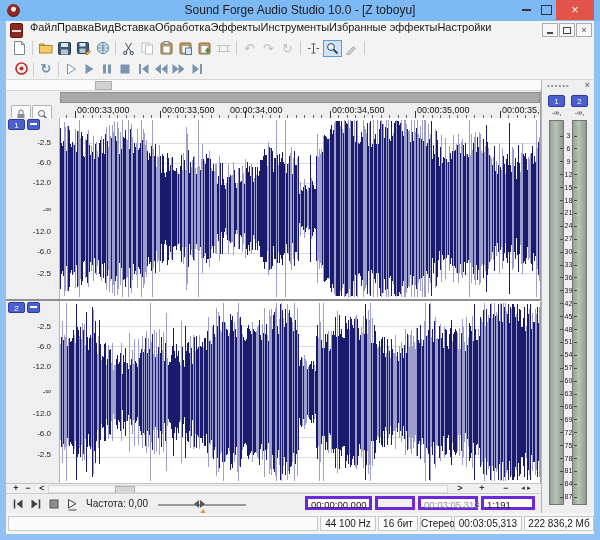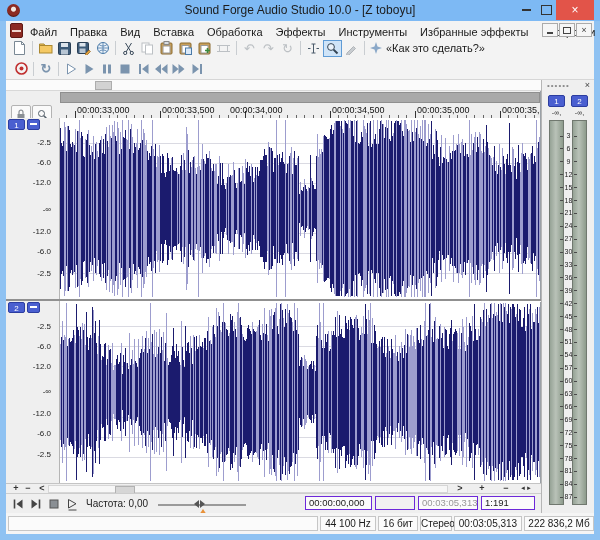--- a/index.html
+++ b/index.html
@@ -9,21 +9,21 @@
   #title{position:absolute;left:0;top:0;width:600px;text-align:center;font-size:12px;line-height:21px;color:#1c1c1c}
   .app-ico{position:absolute;left:7px;top:4px;width:13px;height:13px;border-radius:50%;background:radial-gradient(circle at 50% 40%, #f3e9e2 0 2px, #8c2a22 3px 6px, #5e1813 7px)}
   .cap-btn{position:absolute;top:0;height:20px;display:flex;align-items:center;justify-content:center;cursor:default}
   .g-min{width:9px;height:2px;background:#333}
   .g-max{width:9px;height:8px;border:1px solid #333}
   #btn-close{background:#e25449;color:#fff;font-size:12px;line-height:20px;text-align:center}
   
   #menubar{position:absolute;left:6px;top:21px;width:588px;height:17px;background:#f3f3f3;border-bottom:1px solid #dedede;font-size:11px}
   .m-ico{position:absolute;left:4px;top:2px;width:11px;height:13px;background:#8c2a22;border-radius:2px;border:1px solid #5e1813}
   .m-ico i{display:block;margin:6px 1px 0 1px;height:2px;background:#f0d8d0}
-  #menu-items{position:absolute;left:24px;top:0;height:17px;display:flex;align-items:flex-end;gap:13px;white-space:nowrap}
+  #menu-items{position:absolute;left:24px;top:0;height:17px;display:flex;align-items:flex-start;gap:0;white-space:nowrap}
   .menu-item{cursor:default}
   .mdi{position:absolute;right:2px;top:2px;display:flex;gap:1px}
   .mdi-btn{width:14px;height:12px;background:#f6f6f6;border:1px solid #ababab;display:flex;align-items:center;justify-content:center}
   .mdi-min{width:6px;height:2px;background:#444;margin-top:5px}
   .mdi-rst{width:6px;height:5px;border:1px solid #444}
   .mdi-cls{font-size:9px;line-height:9px;color:#444}
   
   #toolbar{position:absolute;left:6px;top:38px;width:588px;height:20px;background:#f3f3f3;display:flex;align-items:center;padding-left:4px;box-sizing:border-box}
   #transport{position:absolute;left:6px;top:58px;width:588px;height:22px;background:#f3f3f3;border-bottom:1px solid #d6d6d6;display:flex;align-items:center;padding-left:6px;box-sizing:border-box}
   .tbtn{width:19px;height:17px;display:flex;align-items:center;justify-content:center;flex:0 0 auto}
@@ -54,21 +54,21 @@
   .zr-btn{position:absolute;top:0px;width:12px;height:9px;text-align:center;line-height:9px;font-weight:bold;color:#333;cursor:default}
   #hs-track{position:absolute;left:42px;top:1px;width:400px;height:8px;background:#f7f7f7;border:1px solid #d6d6d6;box-sizing:border-box}
   #hs-thumb{position:absolute;left:66px;top:0px;width:18px;height:6px;background:#d6d6d6;border:1px solid #b2b2b2}
   #playbar{position:absolute;left:0;top:413px;width:535px;height:20px;background:#efefef;border-top:1px solid #cdcdcd}
   .pb-btn{position:absolute;top:3px;width:16px;height:14px;display:flex;align-items:center;justify-content:center}
   #rate-label{position:absolute;left:80px;top:4px;font-size:10px;color:#222}
   #sl-track{position:absolute;left:152px;top:10px;width:88px;height:2px;background:#9a9a9a}
   .tri{width:0;height:0;display:inline-block}
   #sl-thumb{position:absolute;left:188px;top:6px;display:flex;gap:1px}
   #sl-mark{position:absolute;left:193px;top:15px;width:0;height:0;border-left:4px solid transparent;border-right:4px solid transparent;border-bottom:6px solid #e8923a}
-  .time-box{position:absolute;top:2px;height:14px;background:#fbfbfb;border:1px solid #6d28d9;box-sizing:border-box;font-size:9.5px;line-height:12px;padding:0 3px;white-space:nowrap}
+  .time-box{position:absolute;top:2px;height:14px;background:#fbfbfb;border:3px solid #6d28d9;box-sizing:border-box;font-size:9.5px;line-height:12px;padding:0 3px;white-space:nowrap}
   
   #meterpanel{position:absolute;left:541px;top:80px;width:53px;height:433px;background:#efefef;border-left:1px solid #b5b5b5;box-sizing:border-box}
   #meter-grip{position:absolute;left:5px;top:1px;font-size:8px;letter-spacing:1px;color:#8a8a8a}
   #meter-close{position:absolute;right:4px;top:1px;font-size:9px;color:#444;line-height:9px}
   .mt-btn{position:absolute;top:15px;width:17px;height:12px;background:#4a5fd0;border:1px solid #2c3da0;border-radius:2px;color:#fff;font-size:8px;line-height:11px;text-align:center;box-sizing:border-box}
   .mt-inf{position:absolute;top:29px;width:17px;text-align:center;font-size:7px;color:#222}
   .mbar{position:absolute;top:40px;width:15px;height:385px;border:1px solid #70786f;background:linear-gradient(to right,#96a396,#b9c2b8 45%,#8d9b8c);box-sizing:border-box}
   .mscale-row{position:absolute;left:18px;width:17px;height:8px;display:flex;align-items:center;justify-content:space-between}
   .mscale-row b{font-weight:normal;font-size:7px;color:#222;line-height:8px}
   .mscale-row i{display:block;width:3px;height:1px;background:#4a4a4a}
@@ -220,26 +220,20 @@
           <circle cx="5" cy="5" r="3.4" fill="#eaf2fa" stroke="#334455"></circle>
           <path d="M7.6 7.6 L11.5 11.5" stroke="#334455" stroke-width="2"></path>
         </svg>
       </span>
     <span class="tbtn">
         <svg width="13" height="13">
           <path d="M2 11 l6.5-6.5 2 2 L4 13 l-2.6 .6z" fill="#c8ccd0" stroke="#b0b4b8"></path>
         </svg>
       </span>
     <i class="tsep"></i>
-    <span class="howto">
-      <svg width="12" height="12">
-          <path d="M6 0 L7.5 4.5 12 6 7.5 7.5 6 12 4.5 7.5 0 6 4.5 4.5z" fill="#8aa8c8"></path>
-        </svg>
-      <span>«Как это сделать?»</span>
-    </span>
   </div>
 
   <div id="transport">
     <span class="trbtn">
         <svg width="15" height="15">
           <circle cx="7.5" cy="7.5" r="5.5" fill="none" stroke="#c03030" stroke-width="1.6"></circle>
           <circle cx="7.5" cy="7.5" r="2" fill="#c03030"></circle>
         </svg>
       </span>
     <i class="tsep"></i>

